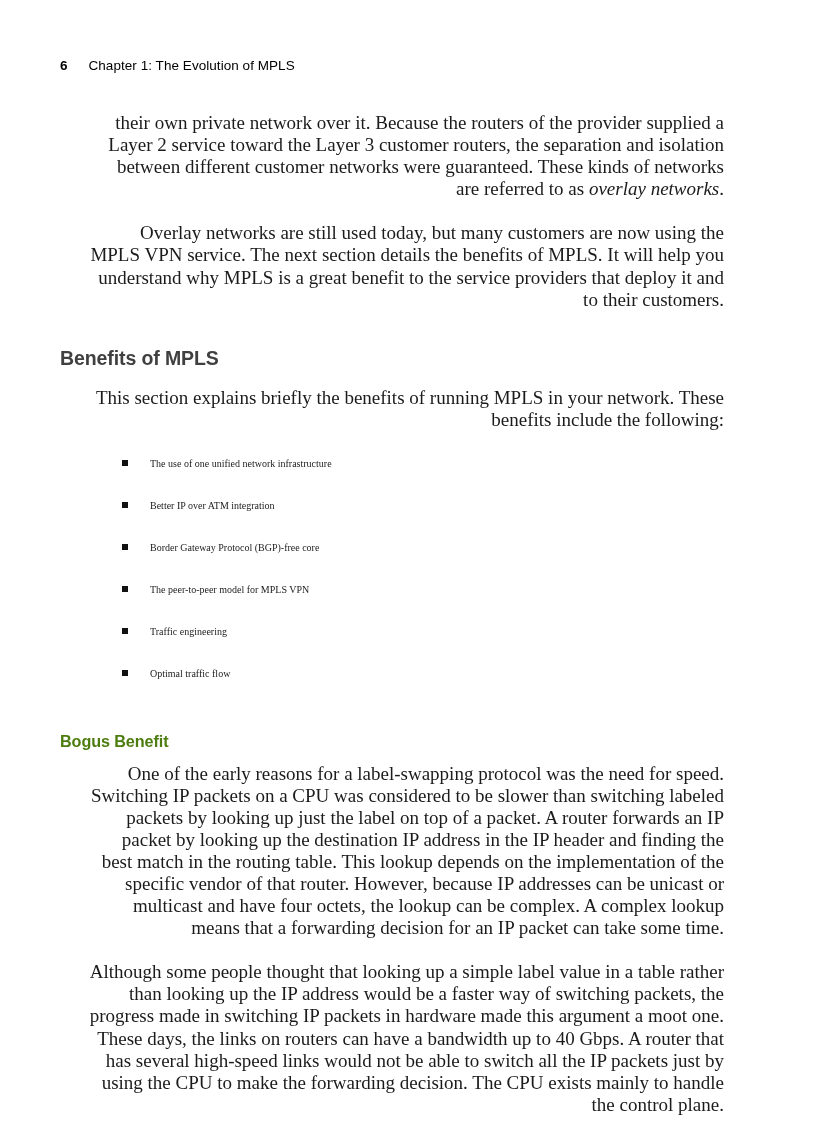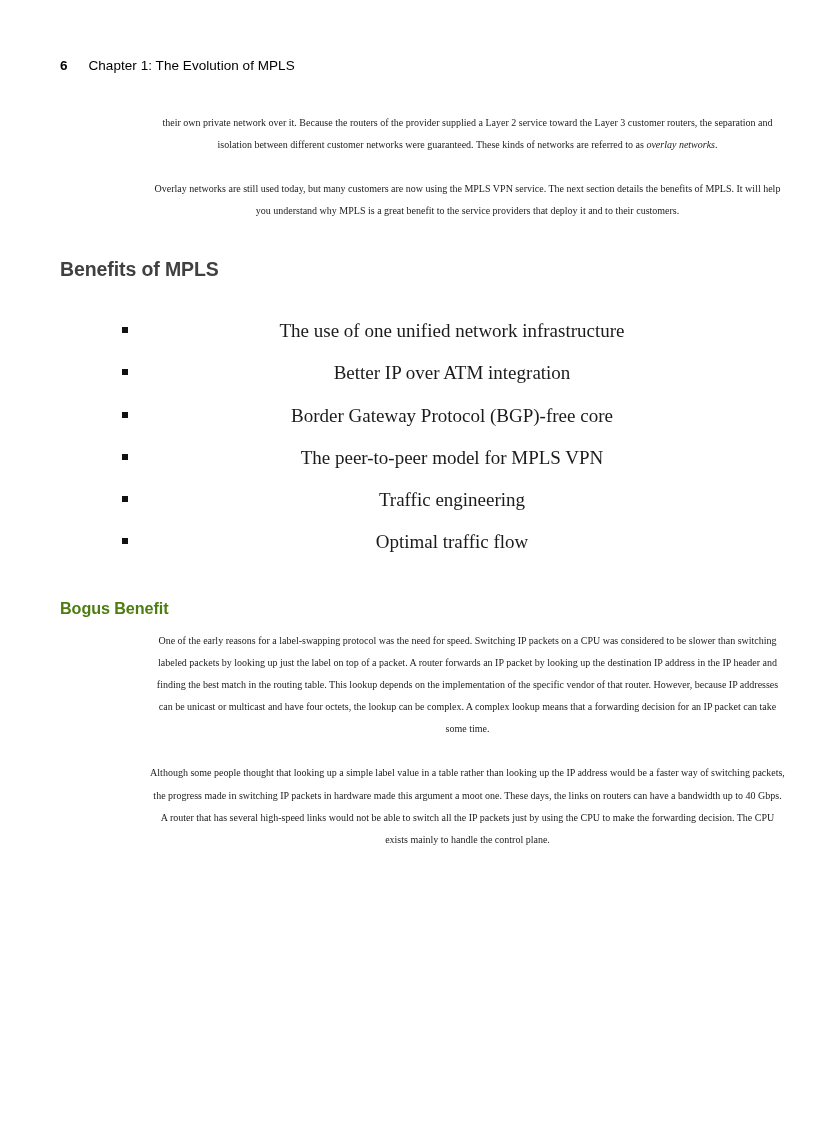--- a/index.html
+++ b/index.html
@@ -40,25 +40,25 @@
 
   
   .content {
     position: absolute;
     left: 60px;
     top: 112px;
     width: 694px;
   }
 
   p.body {
-    margin: 0 0 0 90px;
+    margin: 0 0 0 29px;
     width: 635px;
-    font-size: 10px;
+    font-size: 19px;
     line-height: 22.1px;
-    text-align: center;
+    text-align: right;
     color: #1b1b1b;
   }
   p.body + p.body {
     margin-top: 22px;
   }
   p.body em {
     font-style: italic;
   }
 
   
@@ -87,24 +87,23 @@
   
   ul.bullets {
     list-style: none;
     margin: 22px 0 0 0;
     padding: 0;
   }
   ul.bullets li {
     position: relative;
     margin: 0 0 0 62px;
     padding-left: 28px;
-    font-size: 19px;
+    font-size: 10px;
     line-height: 22.1px;
     color: #1b1b1b;
-    text-align: center;
   }
   ul.bullets li + li {
     margin-top: 20px;
   }
   ul.bullets li .sq {
     position: absolute;
     left: 0;
     top: 7px;
     width: 6px;
     height: 6px;
@@ -128,20 +127,21 @@
   <div class="content">
 
     <p class="body"><span>their own private network over it. Because the routers of the provider supplied a Layer 2 service toward the Layer 3 customer routers, the separation and isolation between different customer networks were guaranteed. These kinds of networks are referred to as </span><em>overlay networks</em><span>.</span></p>
 
     <p class="body">Overlay networks are still used today, but many customers are now using the MPLS VPN service. The next section details the benefits of MPLS. It will help you understand why MPLS is a great benefit to the service providers that deploy it and to their customers.</p>
 
     <div class="spacer-before-h1"></div>
     <h1 class="sec-head">Benefits of MPLS</h1>
     <div class="spacer-after-h1"></div>
 
+    <p class="body">This section explains briefly the benefits of running MPLS in your network. These benefits include the following:</p>
 
     <ul class="bullets">
       <li>
         <span class="sq"></span>
         <span class="txt">The use of one unified network infrastructure</span>
       </li>
       <li>
         <span class="sq"></span>
         <span class="txt">Better IP over ATM integration</span>
       </li>

